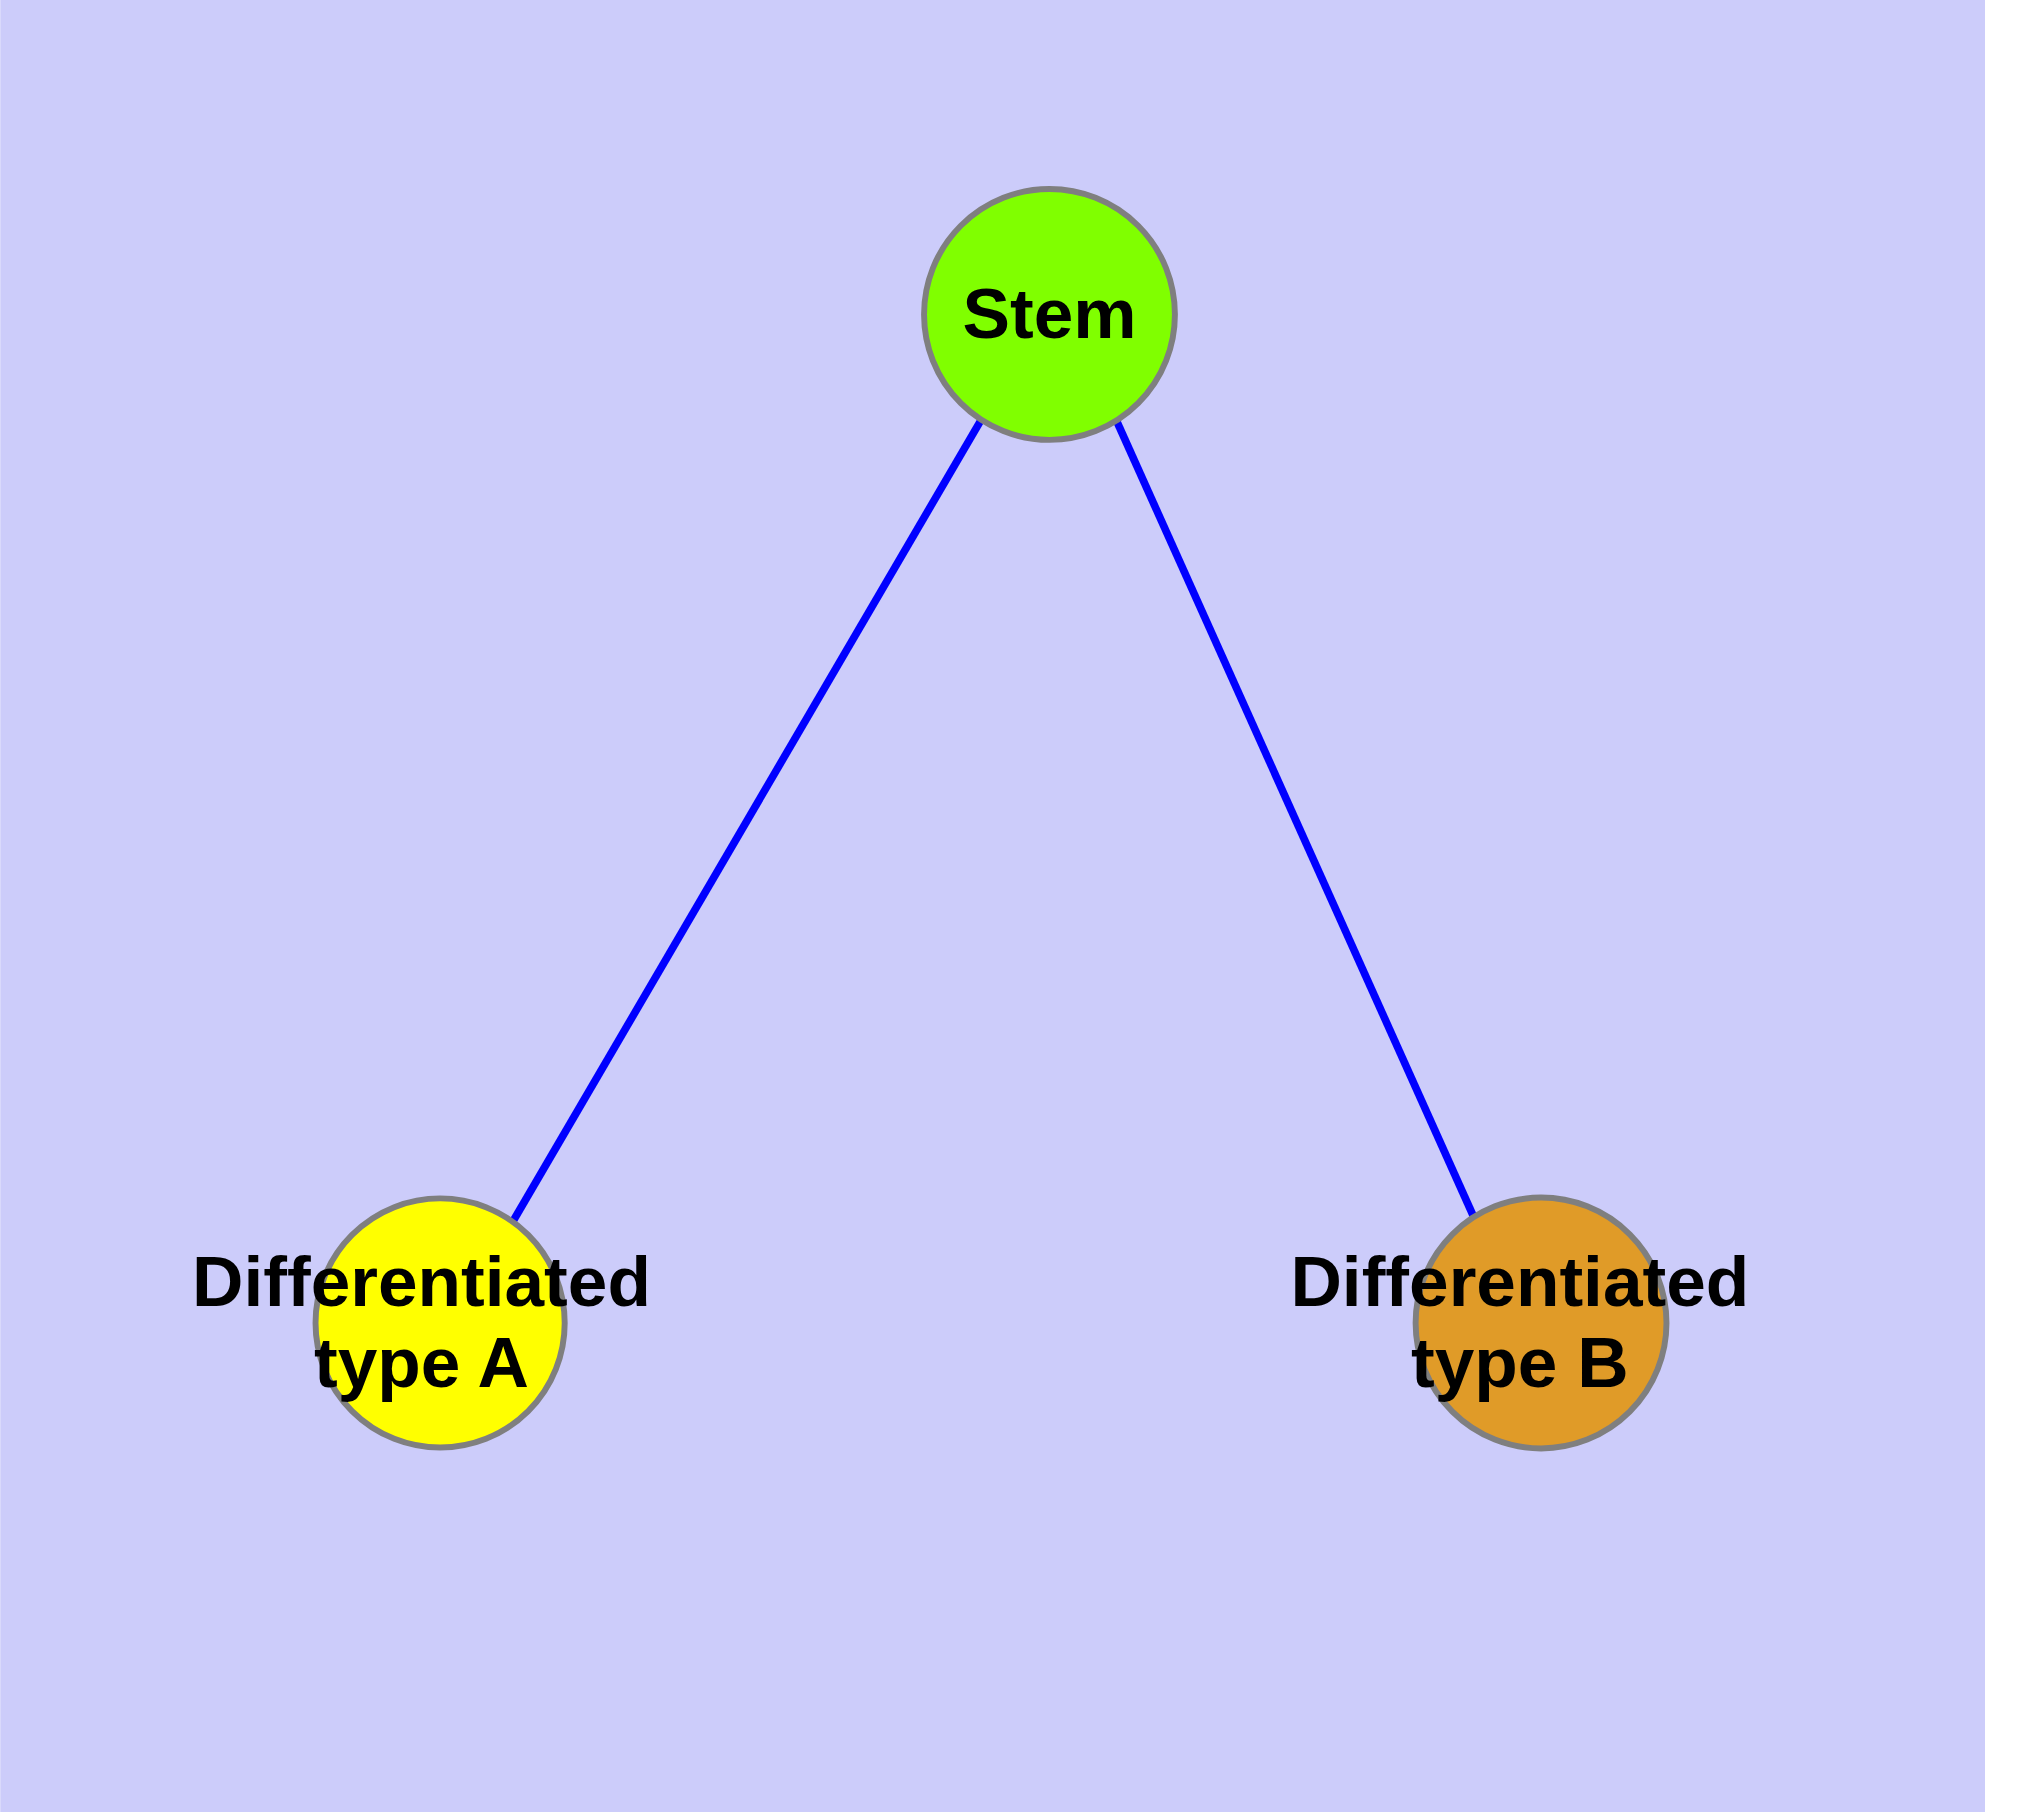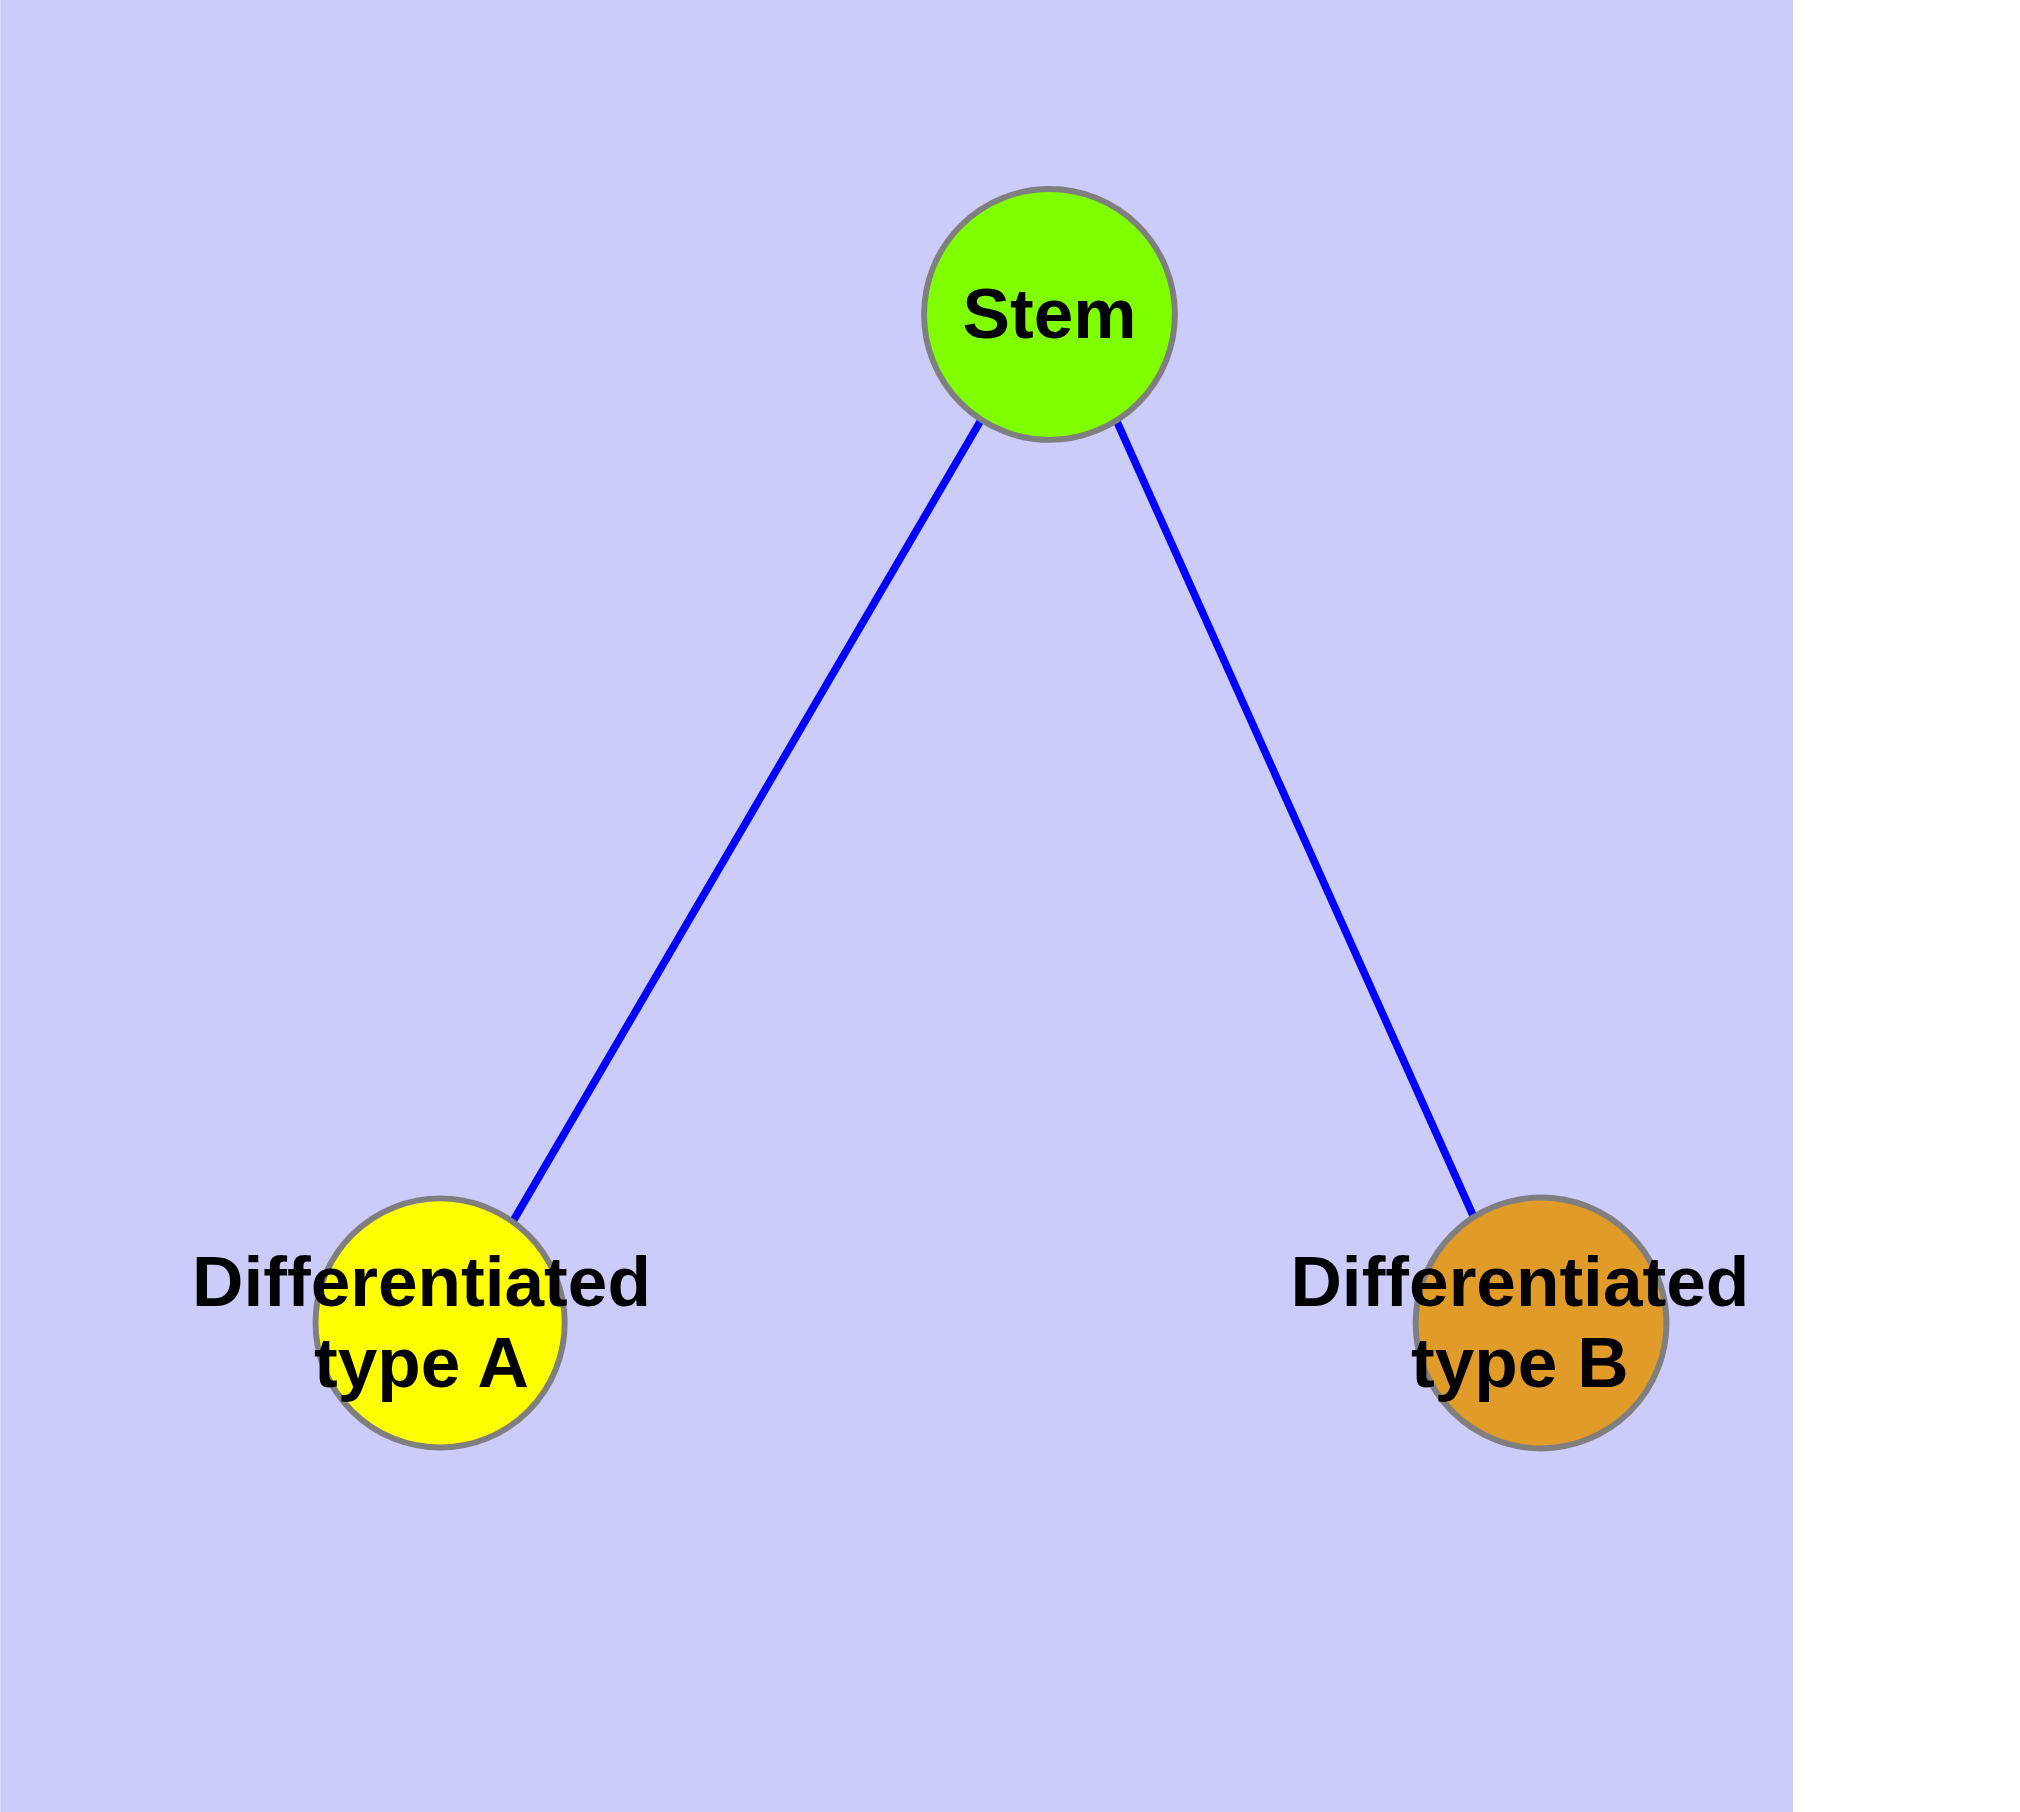--- a/index.html
+++ b/index.html
@@ -3,21 +3,21 @@
 <meta charset="utf-8">
 <title>Cell Differentiation Graph</title>
 <style>
   html, body {
     margin: 0;
     padding: 0;
     background: #ffffff;
   }
   #canvas {
     position: relative;
-    width: 1793px;
+    width: 1985px;
     height: 1812px;
     overflow: hidden;
     font-family: "Liberation Sans", sans-serif;
   }
   #graph-svg {
     position: absolute;
     top: 0;
     left: 0;
     width: 2021px;
     height: 1812px;

